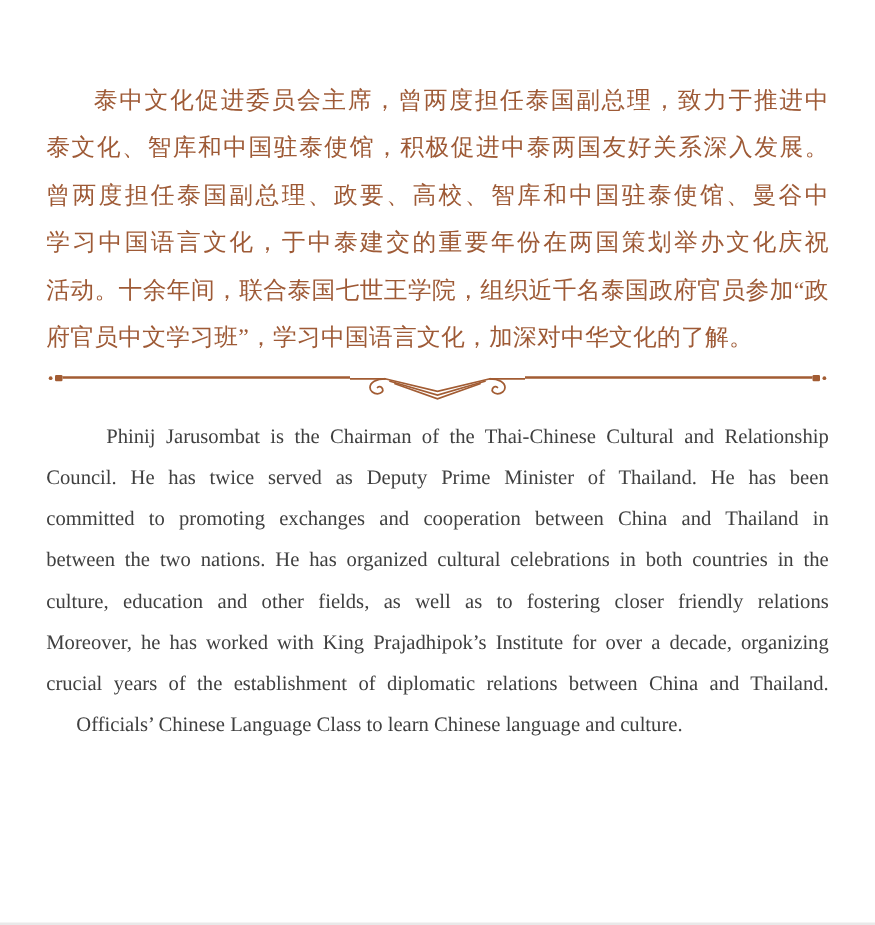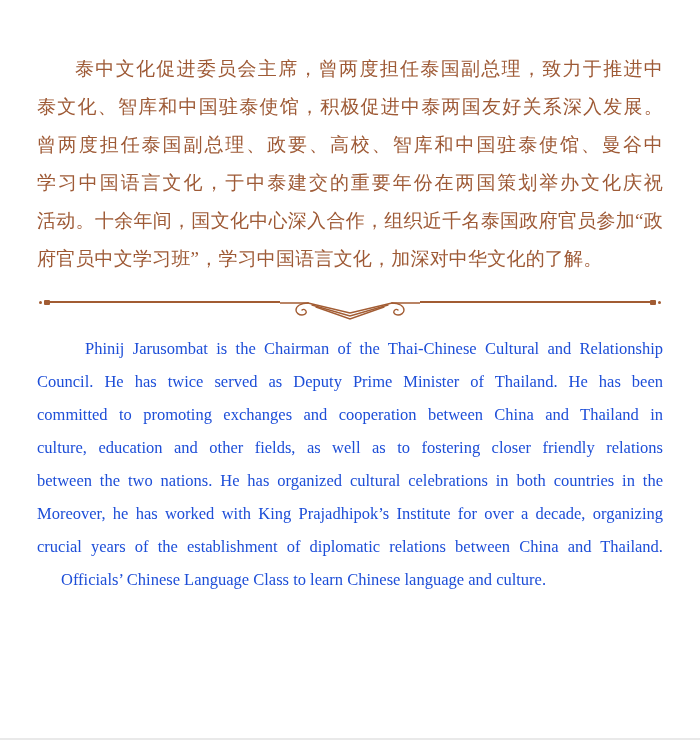--- a/index.html
+++ b/index.html
@@ -17,42 +17,42 @@
     color:#9e5a36;
     letter-spacing:0.2px;
   }
   .cn .line{
     text-align:justify;
     text-align-last:justify;
     text-justify:inter-character;
     white-space:nowrap;
     overflow:hidden;
   }
-  .cn .line:first-child{text-indent:2em;}
+  .cn .line:first-child{text-indent:2em;margin-top:12px;}
   .cn .line:last-child{
     text-align:center;text-align-last:left;
   }
   
   .divider{
     position:absolute;left:37px;top:293px;width:626px;height:28px;
     display:flex;align-items:flex-start;
   }
   .divider .rule{
     flex:1;height:0;border-top:2px solid #a25c33;
     margin-top:8px;
   }
   .divider .bead{background:#a25c33;display:block;}
   .bead.s{width:3px;height:3px;border-radius:50%;margin-top:8px;margin-right:2px;margin-left:2px;}
   .bead.b{width:6px;height:5px;border-radius:1px;margin-top:7px;}
   .divider svg{display:block;margin-top:1px;}
   
   .en{
     position:absolute;left:37px;top:332px;width:626px;
     font-size:16.5px;line-height:33px;
-    color:#1d4ed8;
+    color:#404040;
   }
   .en .line{
     text-align:justify;
     text-align-last:justify;
     white-space:nowrap;
     overflow:hidden;
   }
   .en .line:first-child{text-indent:48px;}
   .en .line:last-child{text-align:left;text-align-last:left;margin-left:24px;}
   
@@ -64,21 +64,21 @@
 </head>
 <body>
 
 <div class="page">
 
   <div class="cn">
     <div class="line">泰中文化促进委员会主席，曾两度担任泰国副总理，致力于推进中</div>
     <div class="line">泰文化、智库和中国驻泰使馆，积极促进中泰两国友好关系深入发展。</div>
     <div class="line">曾两度担任泰国副总理、政要、高校、智库和中国驻泰使馆、曼谷中</div>
     <div class="line">学习中国语言文化，于中泰建交的重要年份在两国策划举办文化庆祝</div>
-    <div class="line">活动。十余年间，国文化中心深入合作，组织近千名泰国政府官员参加“政</div>
+    <div class="line">活动。十余年间，联合泰国七世王学院，组织近千名泰国政府官员参加“政</div>
     <div class="line">府官员中文学习班”，学习中国语言文化，加深对中华文化的了解。</div>
   </div>
 
   <div class="divider">
     <span class="bead s"></span>
     <span class="bead b"></span>
     <span class="rule"></span>
     <svg width="140" height="28" viewBox="0 0 140 28" fill="none" stroke="#a25c33" stroke-width="1.4" stroke-linecap="round">
       <path d="M0 9 H28"></path>
       <path d="M112 9 H140"></path>
@@ -90,21 +90,21 @@
     </svg>
     <span class="rule"></span>
     <span class="bead b"></span>
     <span class="bead s"></span>
   </div>
 
   <div class="en">
     <div class="line">Phinij Jarusombat is the Chairman of the Thai-Chinese Cultural and Relationship</div>
     <div class="line">Council. He has twice served as Deputy Prime Minister of Thailand. He has been</div>
     <div class="line">committed to promoting exchanges and cooperation between China and Thailand in</div>
+    <div class="line">between the two nations. He has organized cultural celebrations in both countries in the</div>
     <div class="line">culture, education and other fields, as well as to fostering closer friendly relations</div>
-    <div class="line">between the two nations. He has organized cultural celebrations in both countries in the</div>
     <div class="line">Moreover, he has worked with King Prajadhipok’s Institute for over a decade, organizing</div>
     <div class="line">crucial years of the establishment of diplomatic relations between China and Thailand.</div>
     <div class="line">Officials’ Chinese Language Class to learn Chinese language and culture.</div>
   </div>
 
   <div class="bottom-edge"></div>
 </div>
 
 </body></html>

